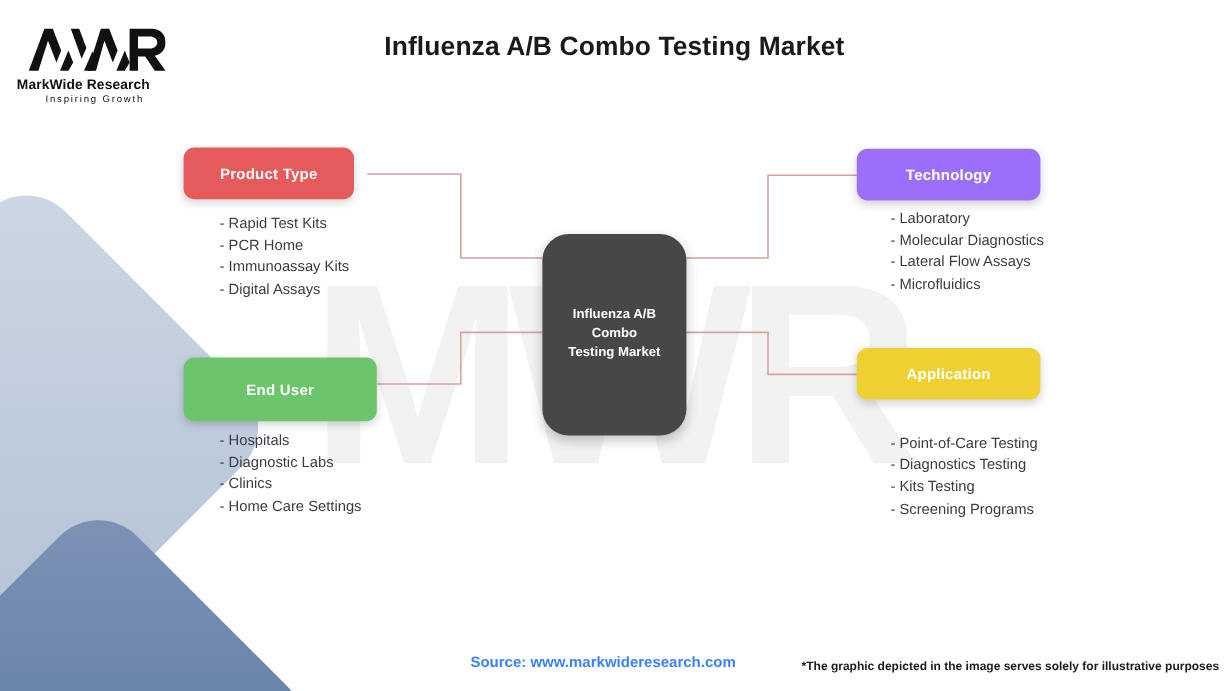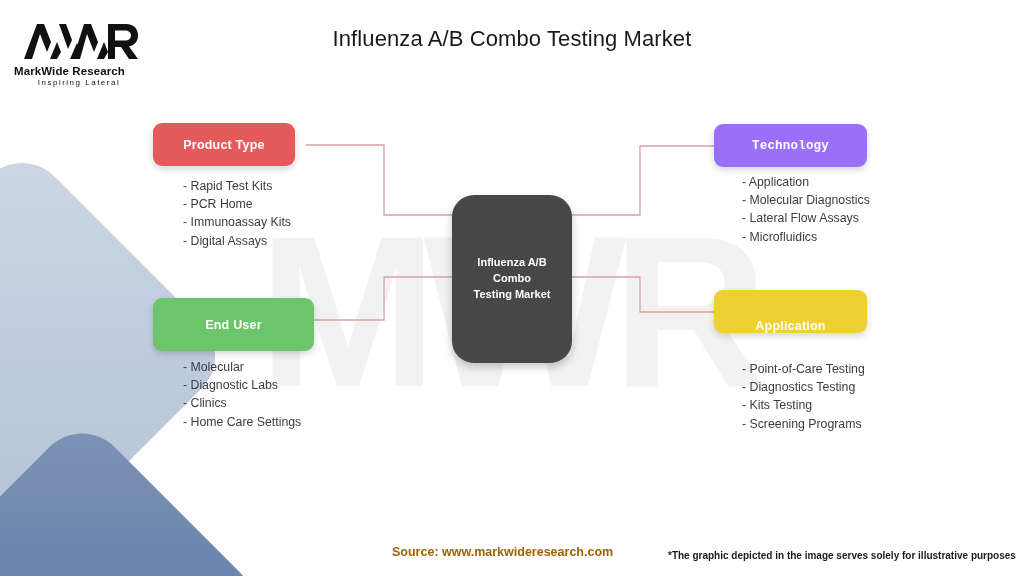--- a/index.html
+++ b/index.html
@@ -50,40 +50,40 @@
     font-size:11.5px;font-weight:bold;color:#111;
     letter-spacing:.1px;margin-top:1px;width:130px;
   }
   .logo-tag{
     font-size:8px;color:#111;text-align:center;
     letter-spacing:1.5px;margin-top:1px;width:130px;
   }
   .page-title{
     position:absolute;left:0;top:26px;width:1024px;
     text-align:center;
-    font-size:22px;font-weight:normal;color:#1a1a1a;
+    font-size:22px;font-weight:bold;color:#1a1a1a;
     letter-spacing:.1px;z-index:5;
   }
 
   
   .connectors{position:absolute;left:0;top:0;width:1024px;height:576px;z-index:1;}
 
   
   .node{
     position:absolute;z-index:3;
     border-radius:9px;
     display:flex;align-items:center;justify-content:center;
     color:#ffffff;font-weight:bold;font-size:12.5px;
     letter-spacing:.2px;
     box-shadow:0 3px 7px rgba(0,0,0,.17);
   }
   .node-pt  {left:153px;top:123px;width:142px;height:43px;}
-  .node-tech{left:714px;top:124px;width:153px;height:43px;font-family:Liberation Mono, monospace;}
+  .node-tech{left:714px;top:124px;width:153px;height:43px;}
   .node-eu  {left:153px;top:298px;width:161px;height:53px;}
-  .node-app {left:714px;top:290px;width:153px;height:43px;align-items:flex-end;}
+  .node-app {left:714px;top:290px;width:153px;height:43px;}
 
   .hub{
     position:absolute;z-index:3;
     left:452px;top:195px;width:120px;height:168px;
     border-radius:22px;
     background:#474747;
     display:flex;align-items:center;justify-content:center;
     box-shadow:0 4px 10px rgba(0,0,0,.22);
   }
   .hub-text{
@@ -97,21 +97,21 @@
   .items ul{margin:0;padding:0;}
   .items-pt  {left:183px;top:177px;}
   .items-tech{left:742px;top:173px;}
   .items-eu  {left:183px;top:358px;}
   .items-app {left:742px;top:360px;}
 
   
   .source{
     position:absolute;z-index:5;
     left:392px;top:545px;
-    font-size:12.5px;font-weight:bold;color:#a16207;
+    font-size:12.5px;font-weight:bold;color:#3b82f6;
   }
   .disclaimer{
     position:absolute;z-index:5;
     left:668px;top:550px;
     font-size:10px;font-weight:bold;color:#1b1b1b;text-align:right;
   }
 </style>
 </head>
 <body>
 
@@ -130,21 +130,21 @@
         <path d="M56 78 L70 44 L78 64 L70 78 Z"></path>
         <path d="M74 8 L88 8 L100 40 L92 58 L82 30 Z"></path>
         <path d="M96 78 L110 46 L118 66 L112 78 Z"></path>
         <path d="M124 8 L138 8 L152 44 L144 64 L130 28 L116 78 L102 78 Z"></path>
         <path d="M150 78 L164 44 L172 64 L164 78 Z"></path>
         <path d="M172 8 L186 8 L186 78 L172 78 Z"></path>
         <path d="M186 8 L208 8 C224 8 232 18 232 31 C232 42 226 50 214 53 L232 78 L214 78 L198 54 L186 54 L186 41 L206 41 C213 41 218 37 218 31 C218 25 213 21 206 21 L186 21 Z"></path>
       </g>
     </svg>
     <div class="logo-name">MarkWide Research</div>
-    <div class="logo-tag">Inspiring Lateral</div>
+    <div class="logo-tag">Inspiring Growth</div>
   </div>
 
   <div class="page-title">Influenza A/B Combo Testing Market</div>
 
   <svg class="connectors">
     <g fill="none" stroke="#d9a0a0" stroke-width="1.3">
 
       <path d="M306 145 L384 145 L384 215 L452 215"></path>
 
       <path d="M714 146 L640 146 L640 215 L572 215"></path>
@@ -172,33 +172,33 @@
       <li>- Immunoassay Kits</li>
       <li>- Digital Assays</li>
     </ul>
   </div>
 
   <div class="node node-tech" style="background:#9c6ffa;">
     <span>Technology</span>
   </div>
   <div class="items items-tech">
     <ul>
-      <li>- Application</li>
+      <li>- Laboratory</li>
       <li>- Molecular Diagnostics</li>
       <li>- Lateral Flow Assays</li>
       <li>- Microfluidics</li>
     </ul>
   </div>
 
   <div class="node node-eu" style="background:#6cc46c;">
     <span>End User</span>
   </div>
   <div class="items items-eu">
     <ul>
-      <li>- Molecular</li>
+      <li>- Hospitals</li>
       <li>- Diagnostic Labs</li>
       <li>- Clinics</li>
       <li>- Home Care Settings</li>
     </ul>
   </div>
 
   <div class="node node-app" style="background:#efd033;">
     <span>Application</span>
   </div>
   <div class="items items-app">

